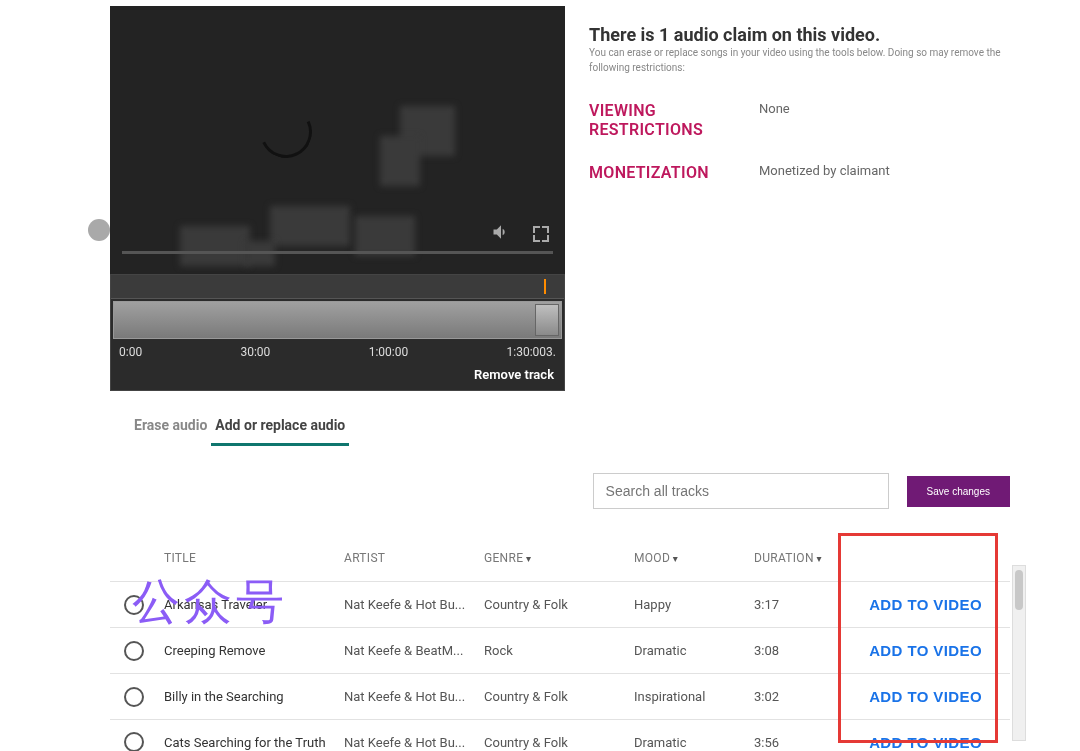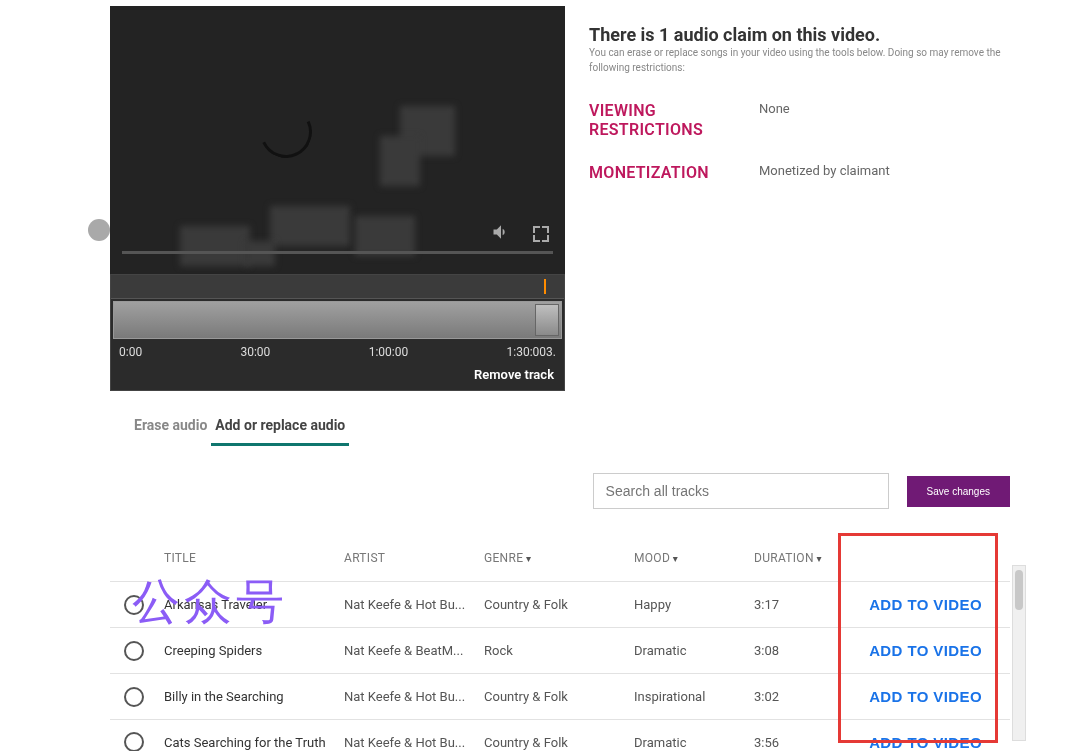--- a/index.html
+++ b/index.html
@@ -191,21 +191,21 @@
           <div>Nat Keefe &amp; Hot Bu...</div>
           <div>Country &amp; Folk</div>
           <div>Happy</div>
           <div>3:17</div>
           <div class="add-cell"><button class="add-btn">ADD TO VIDEO</button></div>
         </div>
         <div class="trow">
           <div>
             <div class="radio"></div>
           </div>
-          <div class="title-cell">Creeping Spiders</div>
+          <div class="title-cell">Creeping Remove</div>
           <div>Nat Keefe &amp; BeatM...</div>
           <div>Rock</div>
           <div>Dramatic</div>
           <div>3:08</div>
           <div class="add-cell"><button class="add-btn">ADD TO VIDEO</button></div>
         </div>
         <div class="trow">
           <div>
             <div class="radio"></div>
           </div>

